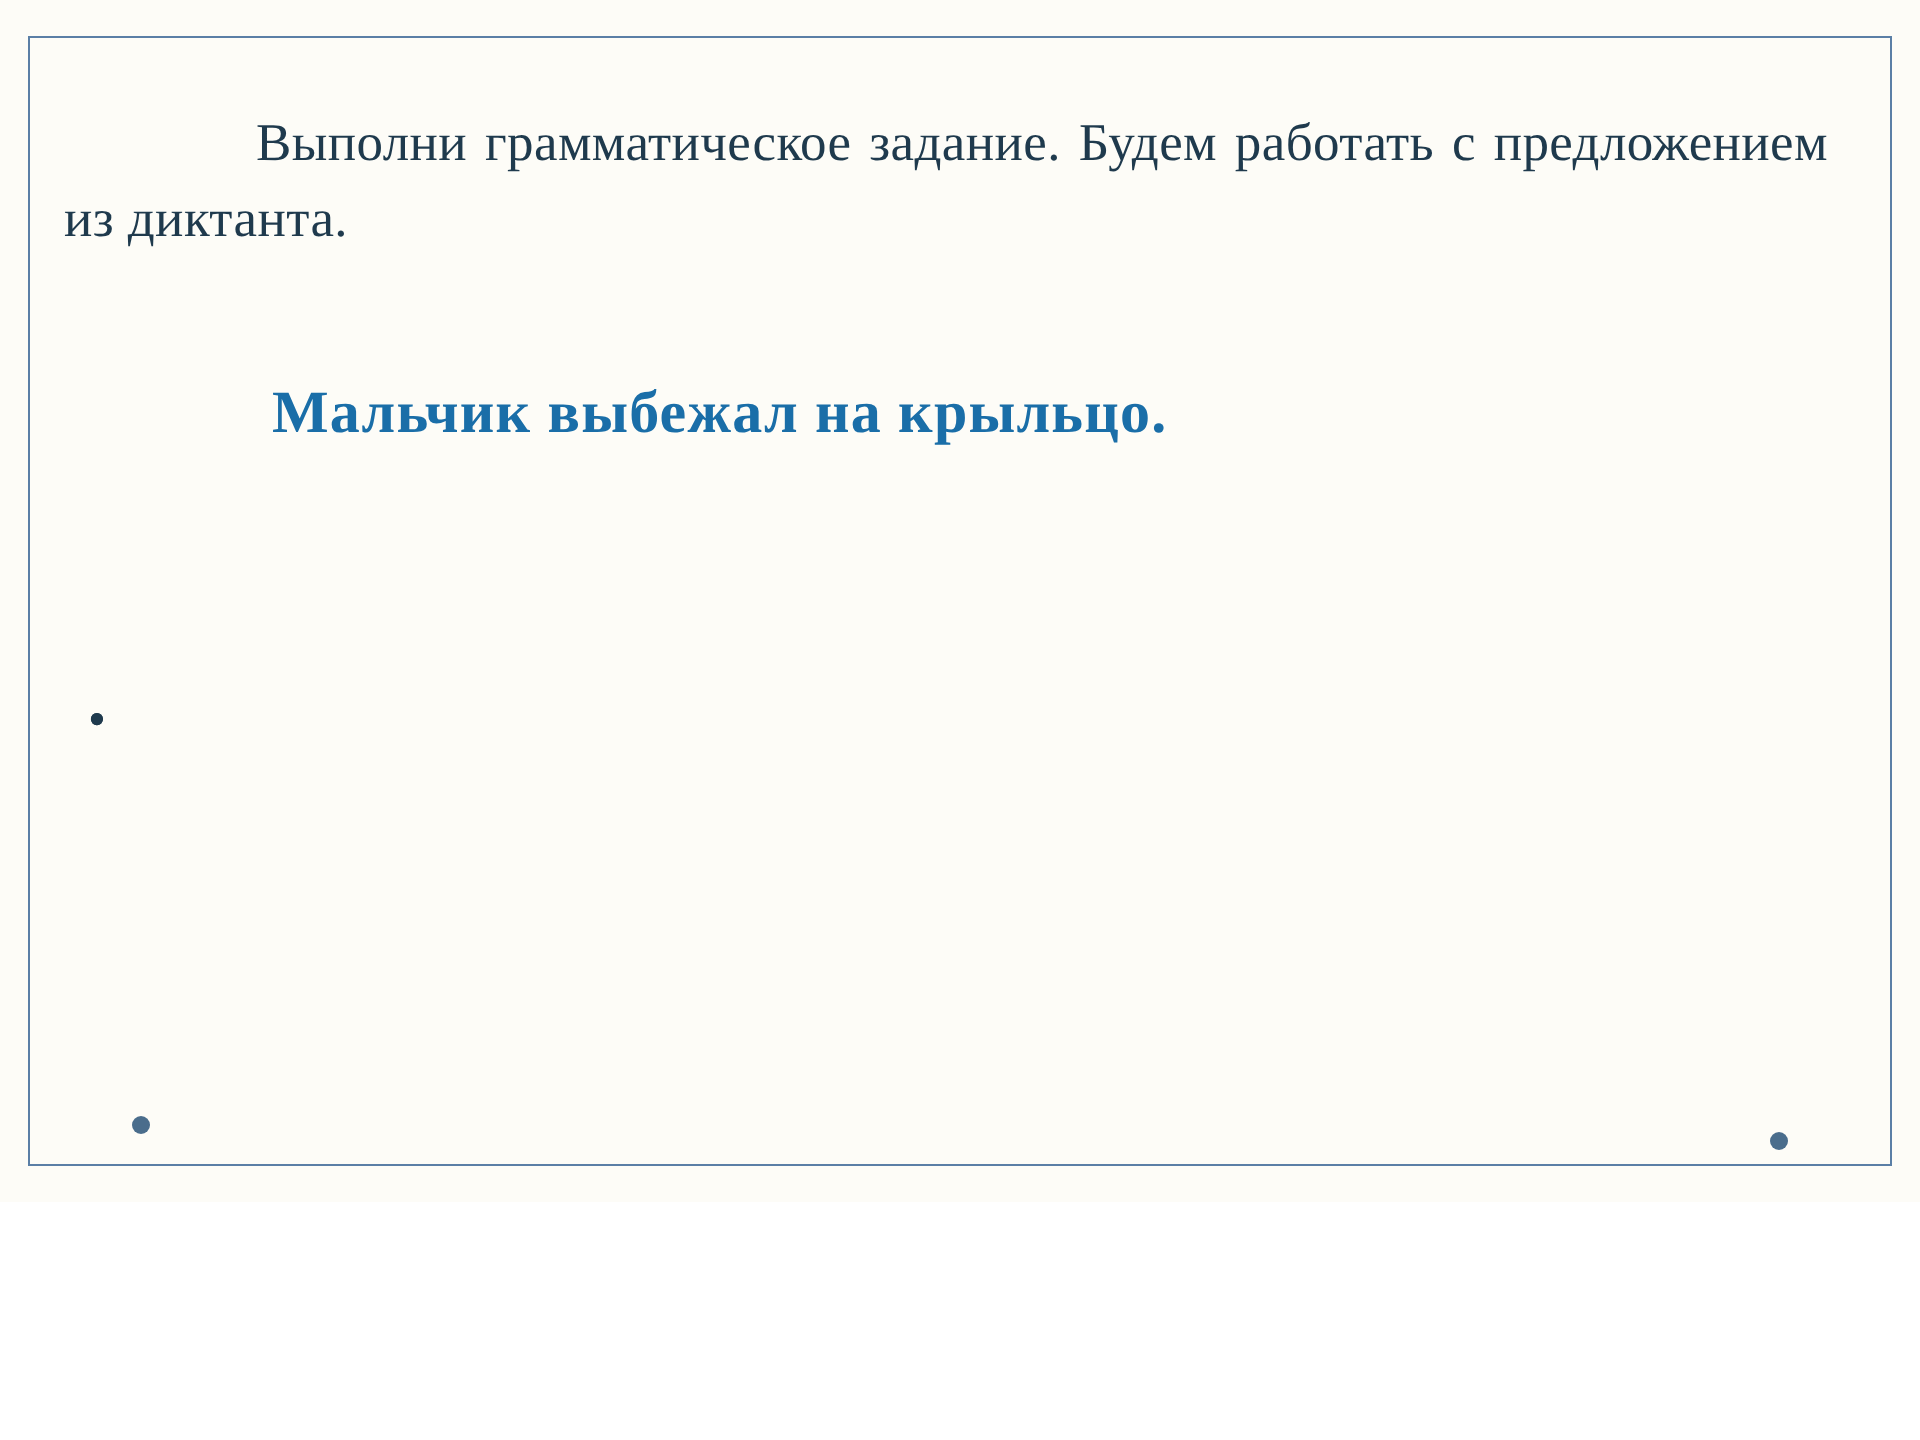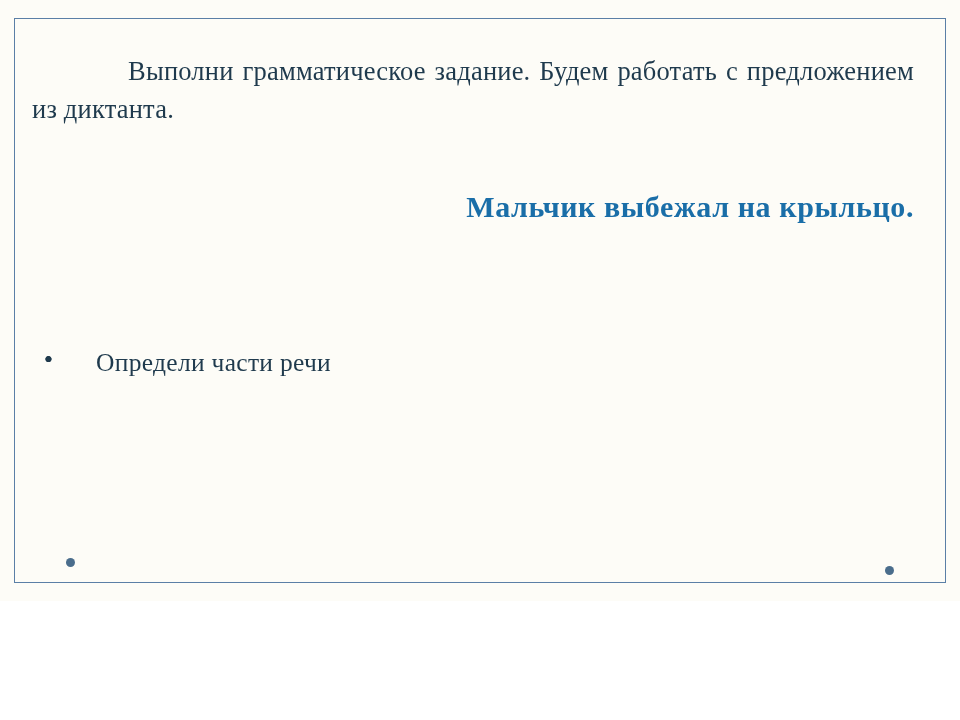--- a/index.html
+++ b/index.html
@@ -47,21 +47,20 @@
     margin: 0 0 6px 0;
     letter-spacing: 0.2px;
   }
   .sentence {
     color: #1a6ea8;
     font-size: 30px;
     font-weight: bold;
     margin: 62px 0 0 0;
     padding-left: 104px;
     letter-spacing: 0.6px;
-    text-align: right;
   }
   .bullets {
     list-style: none;
     margin: 58px 0 0 0;
     padding: 0;
   }
   .bullets li {
     position: relative;
     color: #1f3a4d;
     font-size: 25.5px;
@@ -106,21 +105,20 @@
     <p class="intro">Выполни грамматическое задание. Будем работать с предложением из диктанта.</p>
 
     <p class="sentence">Мальчик выбежал на крыльцо.</p>
 
     <ul class="bullets">
       <li>
         <span class="bullet-dot">•</span>
       </li>
       <li>
         <span class="bullet-dot">•</span>
-        <span>Определи части речи</span>
       </li>
     </ul>
 
   </div>
 
   <div class="corner-dot" id="dot-left"></div>
   <div class="corner-dot" id="dot-right"></div>
 
 </div>
 

